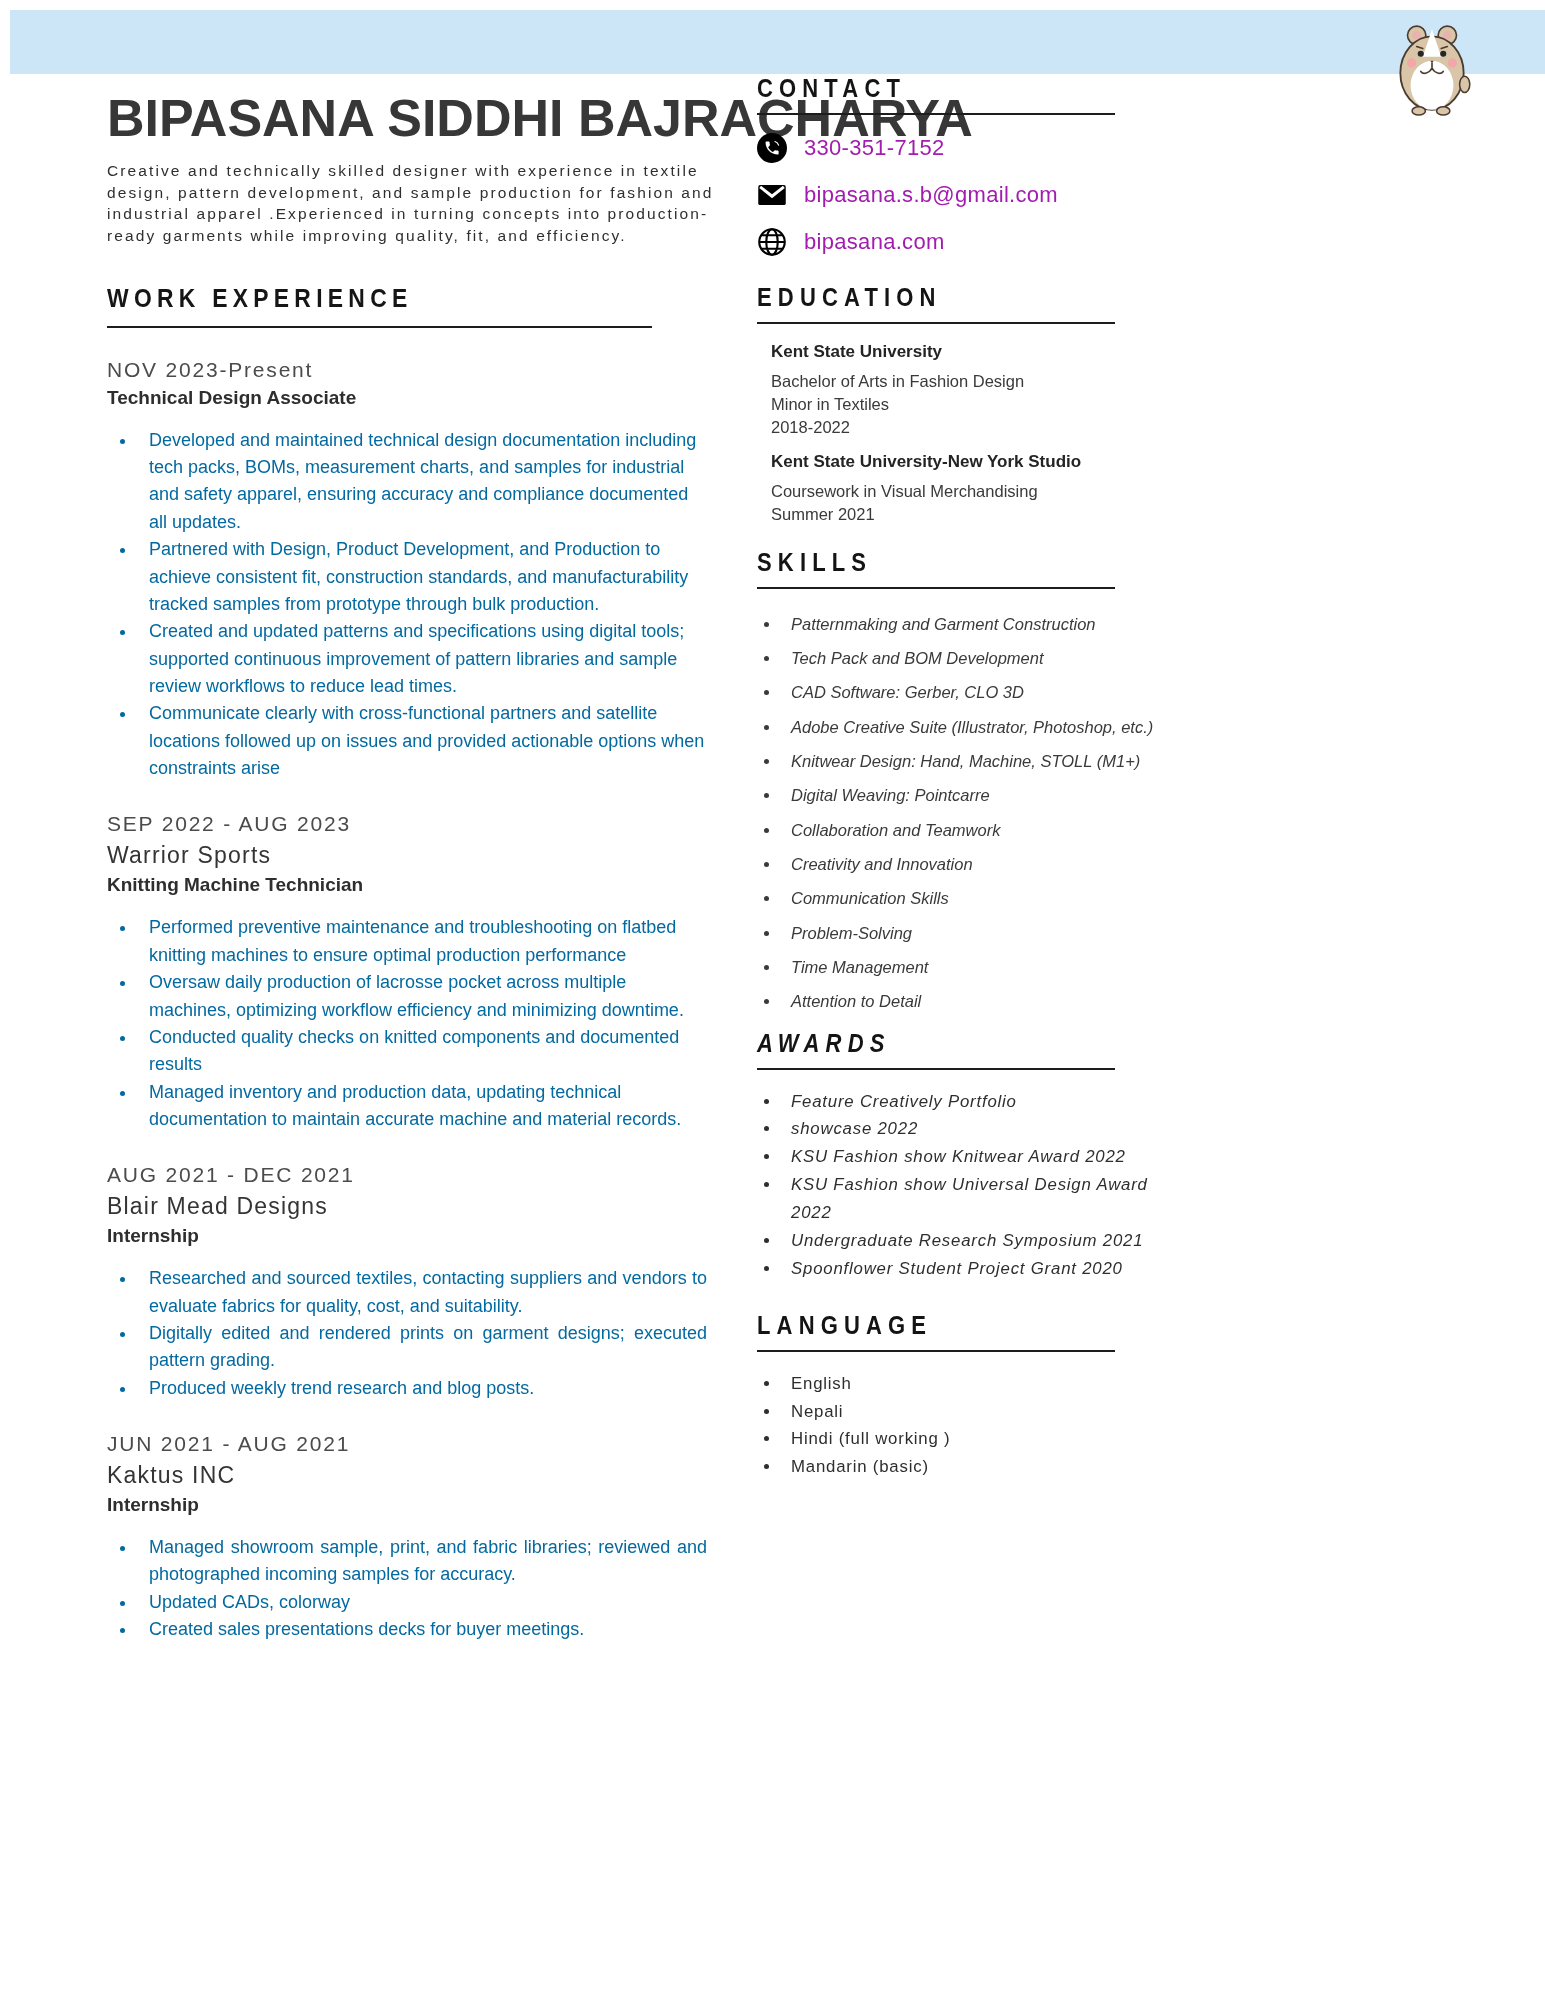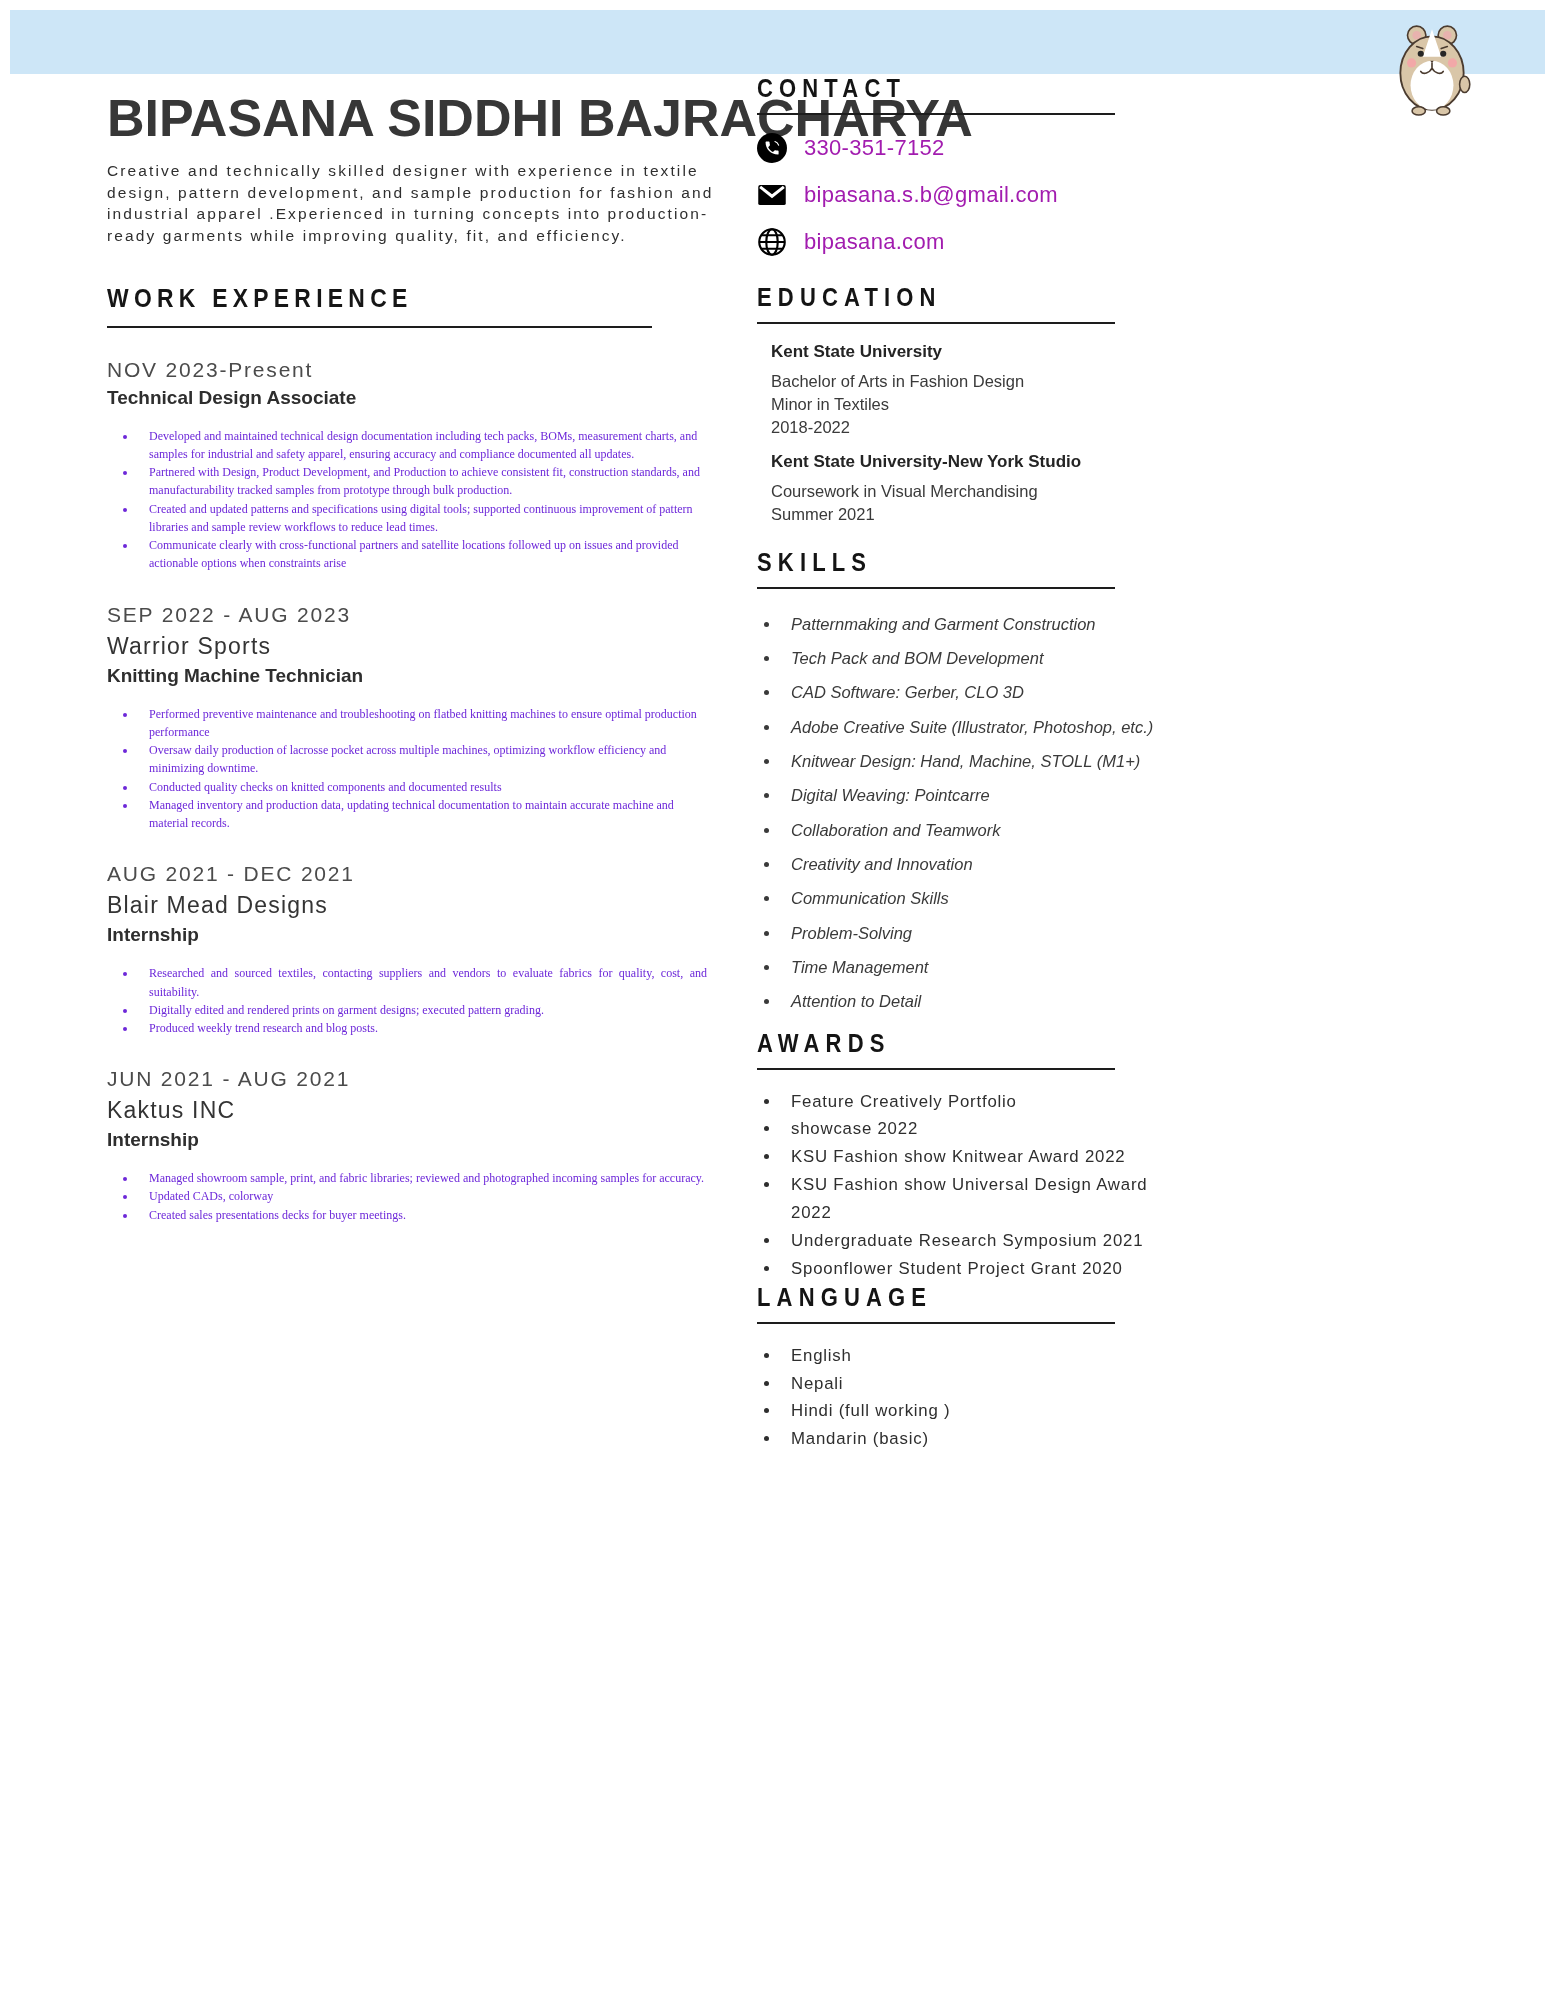--- a/index.html
+++ b/index.html
@@ -31,42 +31,42 @@
     margin:36px 0 12px; font-size:26px; font-weight:800; letter-spacing:6px;
     color:#161616; transform:scaleX(.88); transform-origin:left; white-space:nowrap;
   }
   .rule-left { width:545px; border-bottom:2px solid #1d1d1d; margin-bottom:6px; }
 
   .job { margin-top:30px; }
   .job-dates { font-size:21px; letter-spacing:1.8px; color:#4b4b4b; }
   .job-company { font-size:23px; letter-spacing:1.2px; color:#343434; margin-top:6px; font-weight:400; }
   .job-role { font-size:19px; font-weight:700; color:#2e2e2e; margin-top:5px; }
   .bullets { margin:18px 0 0; padding-left:30px; list-style:disc; }
-  .bullets li { padding-left:12px; font-size:12px; line-height:1.52; color:#6d28d9;font-family:Liberation Serif, serif; }
+  .bullets li { padding-left:12px; font-size:18px; line-height:1.52; color:#0369a1; }
   .bullets.justify li { text-align:justify; }
 
   .side-section h2 {
     margin:0 0 10px; font-size:25px; font-weight:800; letter-spacing:7px;
     color:#141414; transform:scaleX(.88); transform-origin:left; white-space:nowrap;
   }
   .rule-right { width:358px; border-bottom:2px solid #1d1d1d; margin-bottom:18px; }
 
   .contact-row { display:flex; align-items:center; margin-bottom:17px; }
   .contact-icon { width:30px; height:30px; flex:none; margin-right:17px; }
   .contact-text { font-size:22px; color:#a21caf; letter-spacing:0.3px; }
 
   .edu-entry { margin-bottom:14px;margin-left:14px; }
   .edu-school { font-size:17px; font-weight:700; color:#242424; margin:0 0 8px; }
   .edu-lines { margin:0; padding:0; list-style:none; }
   .edu-lines li { font-size:16.5px; line-height:1.38; color:#3a3a3a; }
 
   .sec-contact { margin-bottom:26px; }
   .sec-education { margin-bottom:22px; }
   .sec-skills { margin-bottom:10px; }
-  .sec-awards { margin-bottom:0; }
+  .sec-awards { margin-bottom:28px;font-style:italic; }
 
   .skill-list { margin:2px 0 0; padding-left:24px; list-style:disc; }
   .skill-list li { padding-left:10px; font-size:16.5px; line-height:2.08; color:#3a3a3a;font-style:italic; }
 
   .award-list, .lang-list { margin:2px 0 0; padding-left:24px; list-style:disc; }
   .award-list li, .lang-list li {
     padding-left:10px; font-size:16.8px; line-height:1.66;
     letter-spacing:0.8px; color:#2e2e2e;
   }
 </style>

